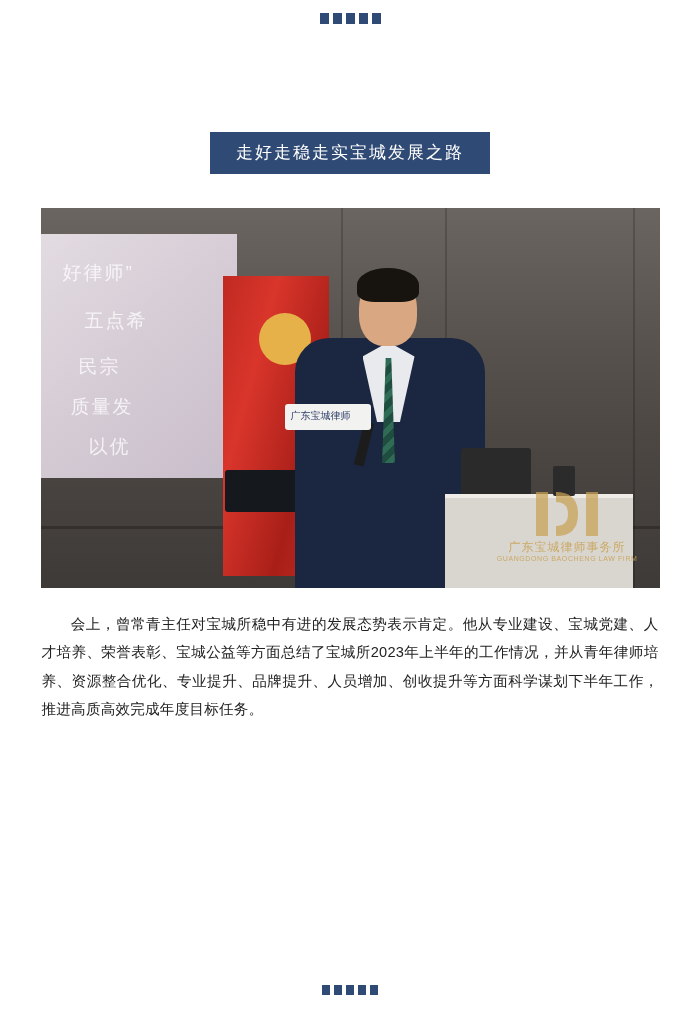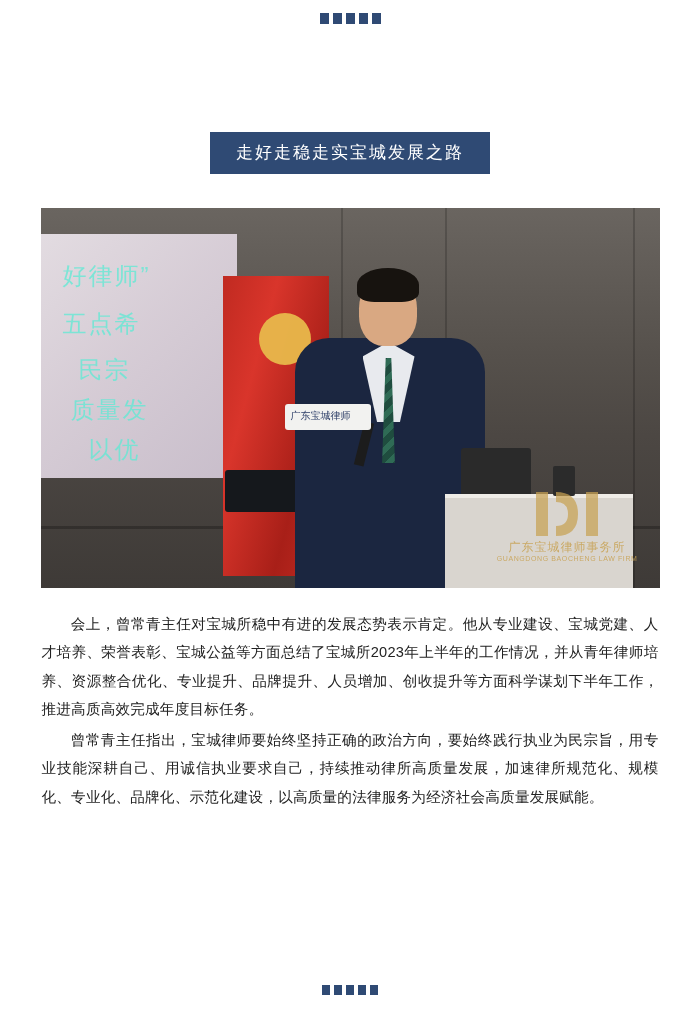--- a/index.html
+++ b/index.html
@@ -114,22 +114,22 @@
     position: absolute;
     left: 0;
     top: 26px;
     width: 196px;
     height: 244px;
     background: linear-gradient(135deg, #e9e2e8 0%, #ddd3dd 45%, #cfc4d2 100%);
     opacity: .95;
   }
   .screen-text {
     position: absolute;
-    color: #5eead4;
-    font-size: 24px;
+    color: #ffffff;
+    font-size: 19px;
     letter-spacing: 2px;
     white-space: nowrap;
     font-family: Liberation Sans, sans-serif;
     opacity: .75;
   }
   
   .flag {
     position: absolute;
     left: 182px;
     top: 68px;
@@ -323,21 +323,21 @@
   <div class="photo-wrap">
     <div class="photo"></div>
 
     <div class="seam" style="left:300px;"></div>
     <div class="seam" style="left:404px;"></div>
     <div class="seam" style="left:592px;"></div>
     <div class="floorline" style="top:318px;"></div>
 
     <div class="screen"></div>
     <div class="screen-text" style="left:22px; top:52px;">好律师”</div>
-    <div class="screen-text" style="left:22px; top:100px;">五点希</div>
+    <div class="screen-text" style="left:44px; top:100px;">五点希</div>
     <div class="screen-text" style="left:38px; top:146px;">民宗</div>
     <div class="screen-text" style="left:30px; top:186px;">质量发</div>
     <div class="screen-text" style="left:48px; top:226px;">以优</div>
 
     <div class="flag"></div>
     <div class="flag-emblem"></div>
 
     <div class="monitor"></div>
 
     <div class="person-body"></div>
@@ -360,21 +360,20 @@
       <path d="M60 8 L72 8 L72 52 L60 52 Z" fill="#c8a253"></path>
     </svg>
     <div class="logo-text">
       <div class="logo-cn">广东宝城律师事务所</div>
       <div class="logo-en">GUANGDONG BAOCHENG LAW FIRM</div>
     </div>
   </div>
 
   <div class="article">
     <p>会上，曾常青主任对宝城所稳中有进的发展态势表示肯定。他从专业建设、宝城党建、人才培养、荣誉表彰、宝城公益等方面总结了宝城所2023年上半年的工作情况，并从青年律师培养、资源整合优化、专业提升、品牌提升、人员增加、创收提升等方面科学谋划下半年工作，推进高质高效完成年度目标任务。</p>
-    <p>曾常青主任指出，宝城律师要始终坚持正确的政治方向，要始终践行执业为民宗旨，用专业技能深耕自己、用诚信执业要求自己，持续推动律所高质量发展，加速律所规范化、规模化、专业化、品牌化、示范化建设，以高质量的法律服务为经济社会高质量发展赋能。</p>
   </div>
 
   <div class="spacer"></div>
 
   <div class="dash-row bottom" style="margin-bottom:22px;">
     <span class="dash small"></span>
     <span class="dash small"></span>
     <span class="dash small"></span>
     <span class="dash small"></span>
     <span class="dash small"></span>

